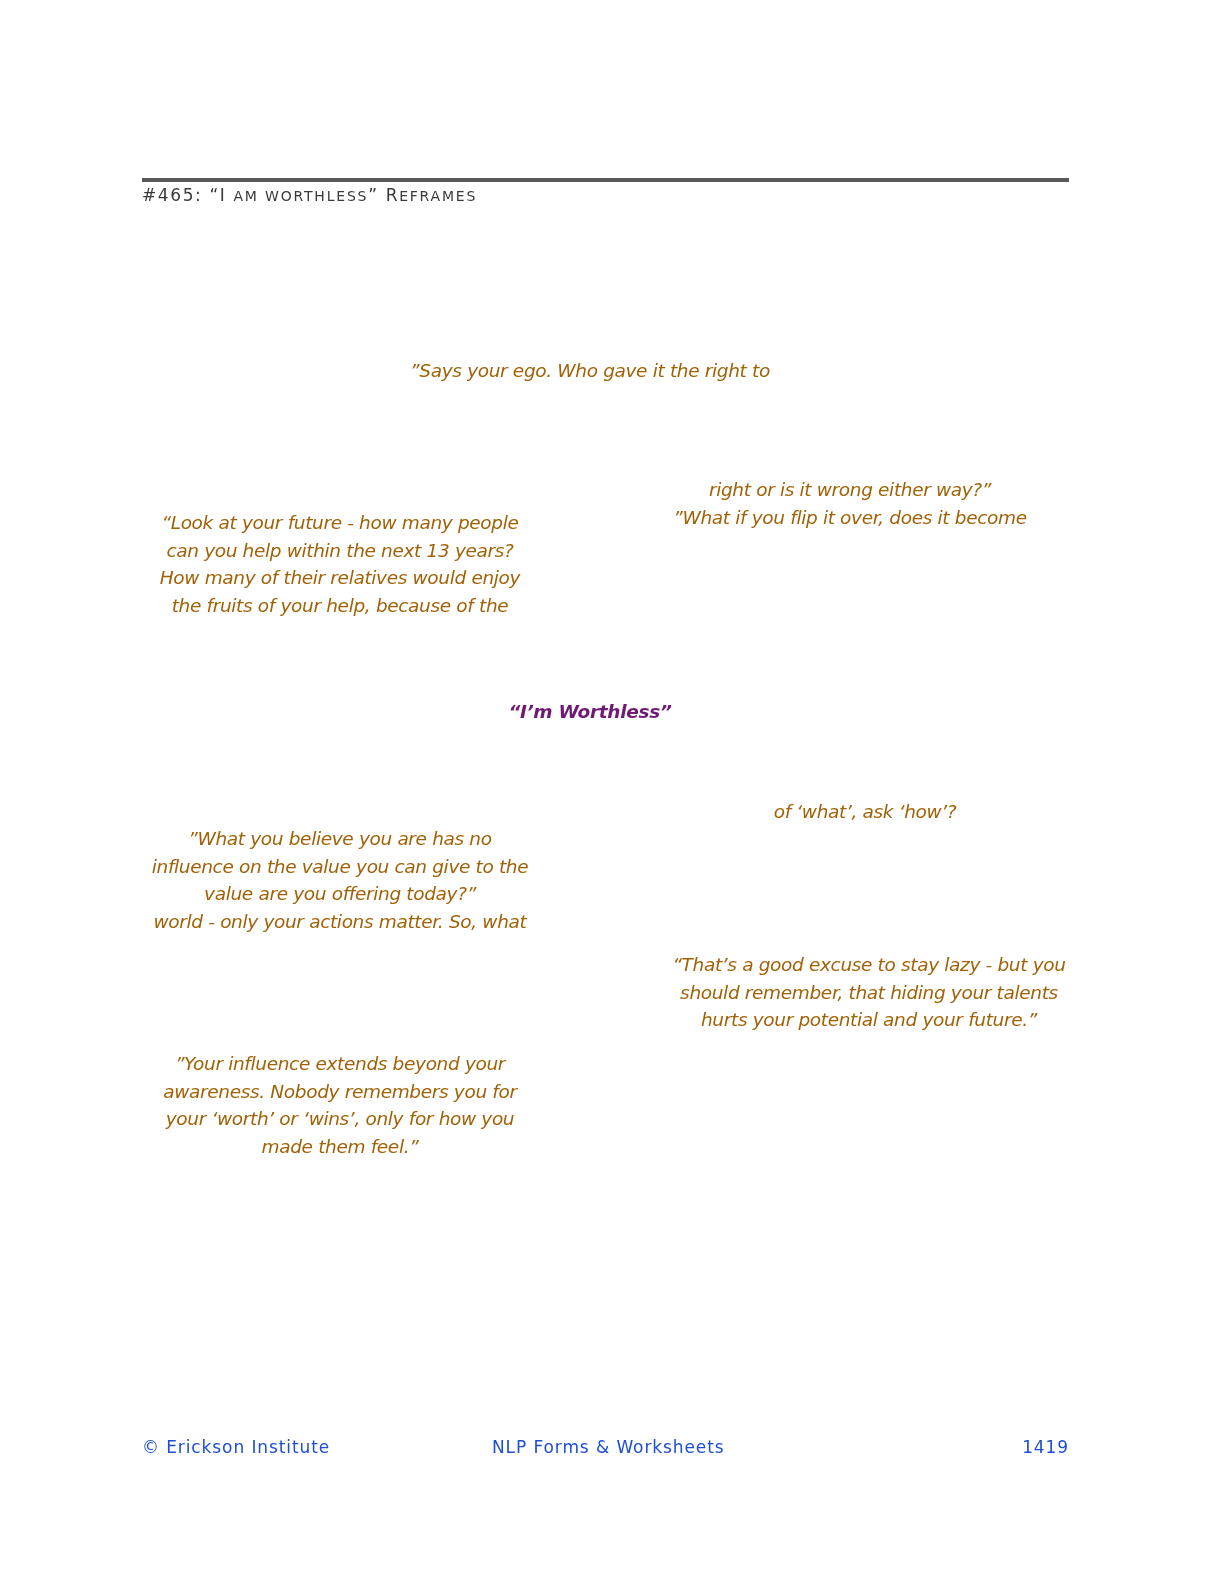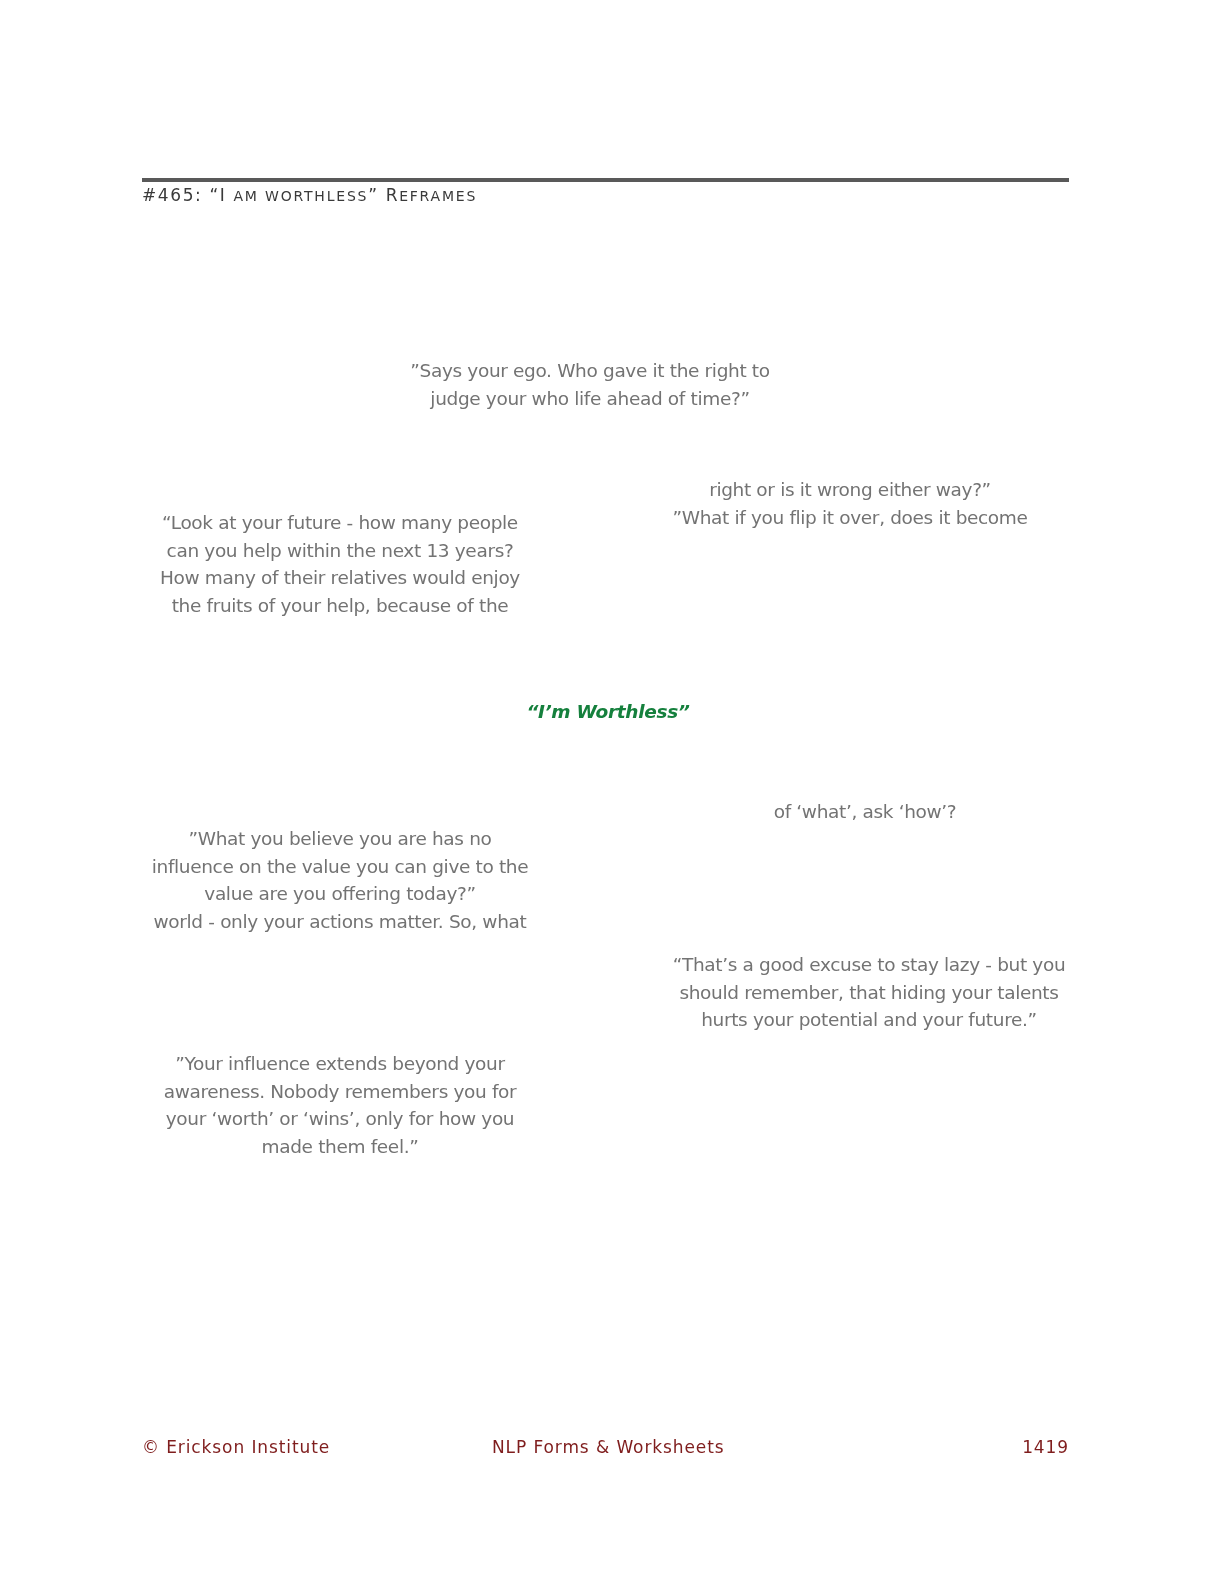--- a/index.html
+++ b/index.html
@@ -32,66 +32,66 @@
       color: #3a3a3a;
       white-space: nowrap;
       font-family: "DejaVu Sans", sans-serif;
     }
     .header-title .sc {
       font-size: 14px;
       letter-spacing: 1.8px;
     }
     .quote {
       position: absolute;
+      font-style: italic;
       font-size: 18.5px;
       line-height: 27.7px;
       text-align: center;
-      color: #737373;
+      color: #a16207;
       font-family: "DejaVu Sans", sans-serif;
       font-weight: normal;
       letter-spacing: -0.35px;
     }
     .center-label {
       position: absolute;
-      left: 408px;
+      left: 390px;
       width: 400px;
       top: 701px;
       text-align: center;
       font-style: italic;
       font-weight: bold;
       font-size: 18.5px;
-      color: #15803d;
+      color: #701a75;
       font-family: "DejaVu Sans", sans-serif;
       letter-spacing: -0.3px;
     }
     .footer {
       position: absolute;
       top: 1437px;
       font-size: 17px;
-      color: #7f1d1d;
+      color: #1d4ed8;
       letter-spacing: 0.9px;
       white-space: nowrap;
       font-family: "DejaVu Sans", sans-serif;
     }
   </style>
 </head>
 <body>
 
 <div class="rule"></div>
 
 <div class="header-title">
   <span>#465:</span>
   <span>“I</span>
   <span class="sc">AM WORTHLESS</span><span>”</span>
   <span>R</span><span class="sc">EFRAMES</span>
 </div>
 
 <div class="quote" style="left:380px; width:420px; top:357px;">
   <div>”Says your ego. Who gave it the right to</div>
-  <div>judge your who life ahead of time?”</div>
 </div>
 
 <div class="quote" style="left:640px; width:420px; top:476px;">
   <div>right or is it wrong either way?”</div>
   <div>”What if you flip it over, does it become</div>
 </div>
 
 <div class="quote" style="left:130px; width:420px; top:509px;">
   <div>“Look at your future - how many people</div>
   <div>can you help within the next 13 years?</div>

